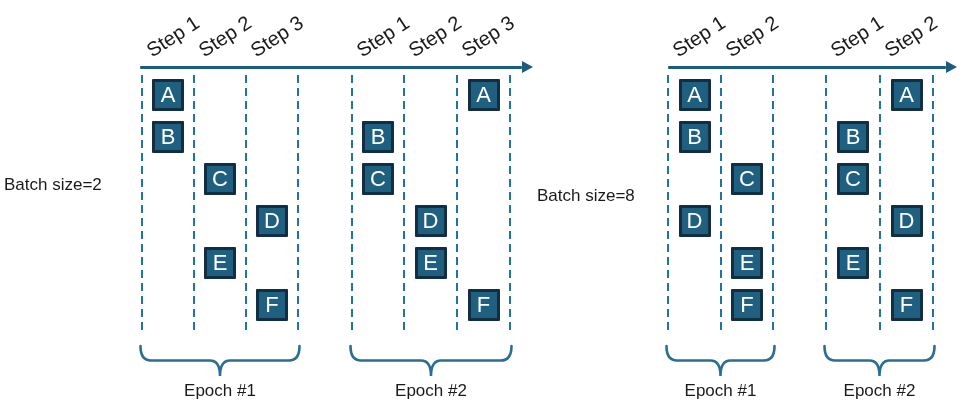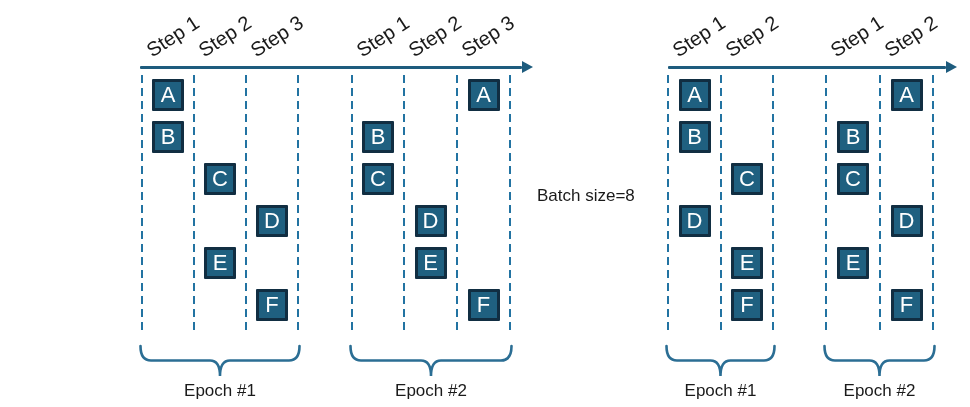--- a/index.html
+++ b/index.html
@@ -55,20 +55,21 @@
     font-size: 17px; line-height: 20px;
     color: var(--text);
     white-space: nowrap;
   }
   .brace { position: absolute; overflow: visible; }
 </style>
 </head>
 <body>
 
 <div class="stage" id="stage">
+  <div class="batch-label" id="batchLabel0" style="left: 4px; top: 175px;">Batch size=2</div>
   <div class="batch-label" id="batchLabel1" style="left: 537px; top: 186px;">Batch size=8</div>
 <div class="diagram-group">
       <div class="axis" style="left: 140px; top: 65.5px; width: 382px;"></div>
       <div class="arrowhead" style="left: 522px; top: 61px;"></div>
       <div class="vdash" style="left: 140.7px; top: 75px; height: 258px;"></div>
       <div class="vdash" style="left: 192.7px; top: 75px; height: 258px;"></div>
       <div class="vdash" style="left: 244.7px; top: 75px; height: 258px;"></div>
       <div class="vdash" style="left: 296.7px; top: 75px; height: 258px;"></div>
       <div class="step-label" style="left: 155px; top: 38px;">Step 1</div>
       <div class="box" style="left: 152px; top: 79px;">A</div>

